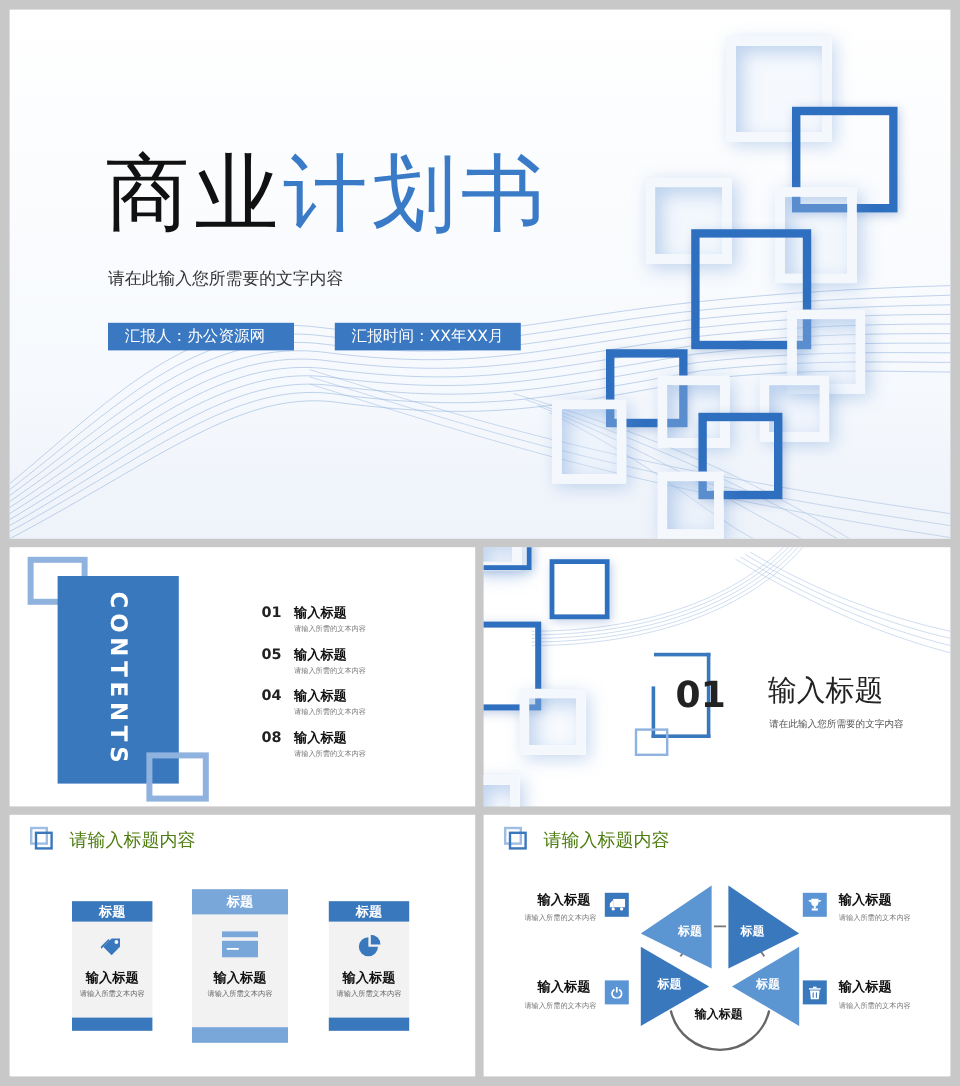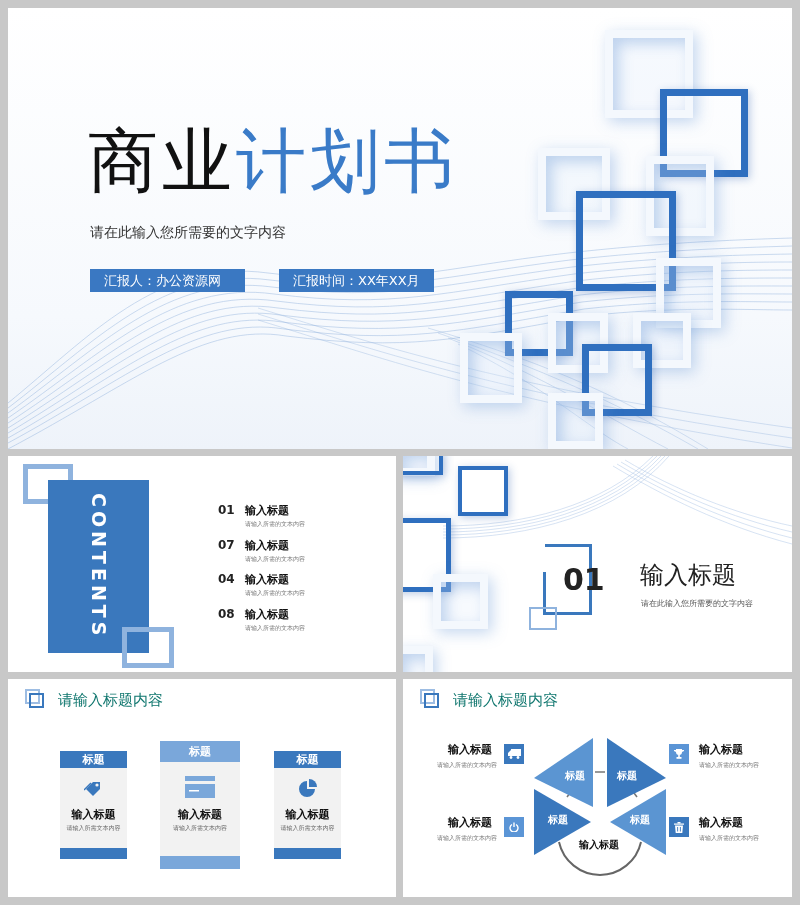--- a/index.html
+++ b/index.html
@@ -42,21 +42,21 @@
   .s3-bracket-bot { position: absolute; left: 140px; top: 116px; width: 49px; height: 43px; border-left: 3px solid #3a78bd; border-bottom: 3px solid #3a78bd; }
   .s3-small-sq { position: absolute; left: 126px; top: 151px; width: 28px; height: 23px; border: 2px solid #8fb3de; }
   .s3-num { position: absolute; left: 160px; top: 106px; font-size: 30px; font-weight: bold; color: #222; }
   .s3-title { position: absolute; left: 237px; top: 103px; font-size: 24px; color: #222; white-space: nowrap; }
   .s3-desc { position: absolute; left: 238px; top: 142px; font-size: 8px; color: #555; white-space: nowrap; }
 
   
   .hdr-icon { position: absolute; left: 17px; top: 10px; width: 22px; height: 22px; }
   .hdr-icon .a { position: absolute; left: 0; top: 0; width: 15px; height: 15px; border: 2px solid #9dbde3; }
   .hdr-icon .b { position: absolute; left: 4px; top: 4px; width: 15px; height: 15px; border: 2px solid #3a78bd; }
-  .hdr-title { position: absolute; left: 50px; top: 12px; font-size: 15px; color: #0f766e; white-space: nowrap; }
+  .hdr-title { position: absolute; left: 50px; top: 12px; font-size: 15px; color: #4d7c0f; white-space: nowrap; }
 
   
   .card { position: absolute; background: #f2f2f2; }
   .card .chead { position: absolute; left: 0; top: 0; width: 100%; color: #fff; font-size: 11px; font-weight: bold; text-align: center; }
   .card .cfoot { position: absolute; left: 0; bottom: 0; width: 100%; }
   .card .cicon { position: absolute; left: 50%; transform: translateX(-50%); }
   .card .ctitle { position: absolute; width: 100%; text-align: center; font-size: 11px; font-weight: bold; color: #111; white-space: nowrap; }
   .card .cdesc { position: absolute; width: 100%; text-align: center; font-size: 6px; color: #666; white-space: nowrap; }
   .card.c1 { left: 52px; top: 72px; width: 67px; height: 108px; }
   .card.c2 { left: 152px; top: 62px; width: 80px; height: 128px; }
@@ -122,21 +122,21 @@
     <span>CONTENTS</span>
   </div>
   <div class="ct-sq-br"></div>
   <div class="ct-list">
     <div class="ct-item">
       <span class="ct-num">01</span>
       <span class="ct-title">输入标题</span>
       <span class="ct-desc">请输入所需的文本内容</span>
     </div>
     <div class="ct-item">
-      <span class="ct-num">07</span>
+      <span class="ct-num">05</span>
       <span class="ct-title">输入标题</span>
       <span class="ct-desc">请输入所需的文本内容</span>
     </div>
     <div class="ct-item">
       <span class="ct-num">04</span>
       <span class="ct-title">输入标题</span>
       <span class="ct-desc">请输入所需的文本内容</span>
     </div>
     <div class="ct-item">
       <span class="ct-num">08</span>

